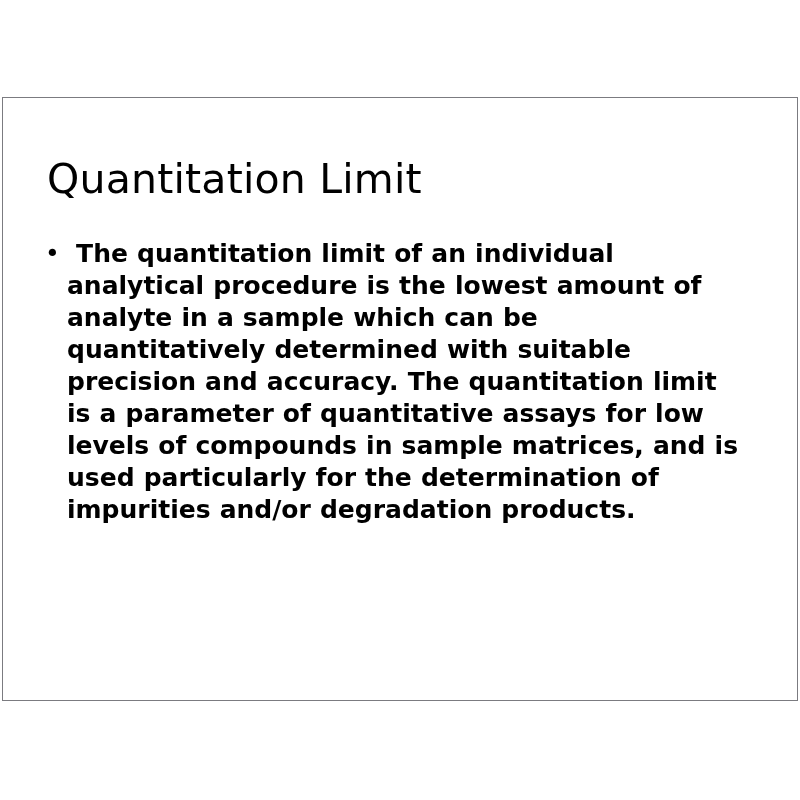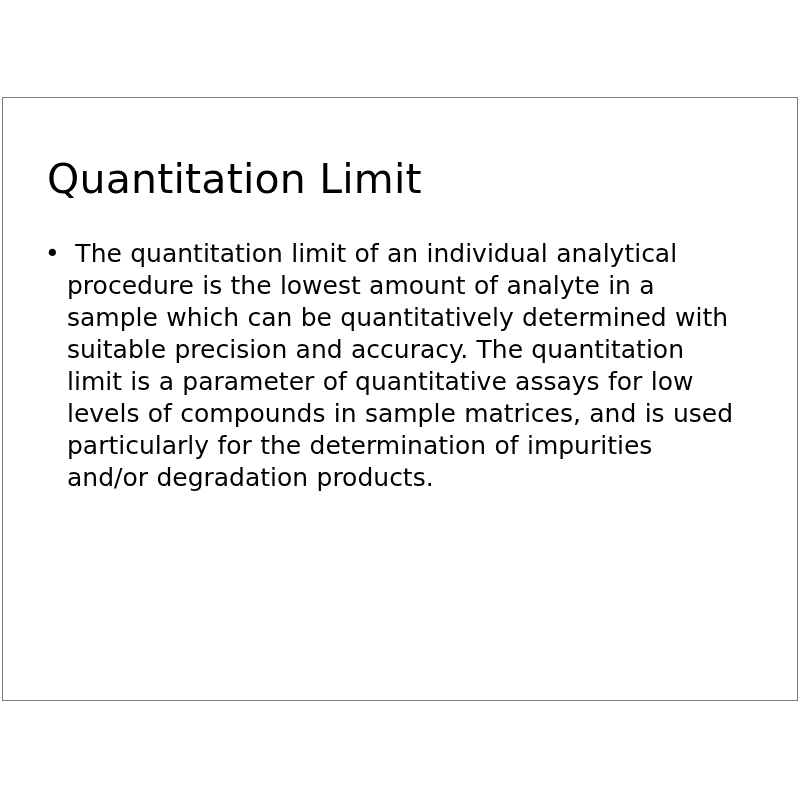--- a/index.html
+++ b/index.html
@@ -75,20 +75,21 @@
     font-size: 25px;
     line-height: 32px;
     color: #000000;
     text-align: left;
   }
 
   .bullet-text {
     display: block;
     white-space: pre-wrap;
     word-spacing: 0.4px;
+    font-weight: bold;
   }
 </style>
 </head>
 <body>
 
 <div class="screen">
 
   <div class="slide">
 
     <h1 class="slide-title">Quantitation Limit</h1>

